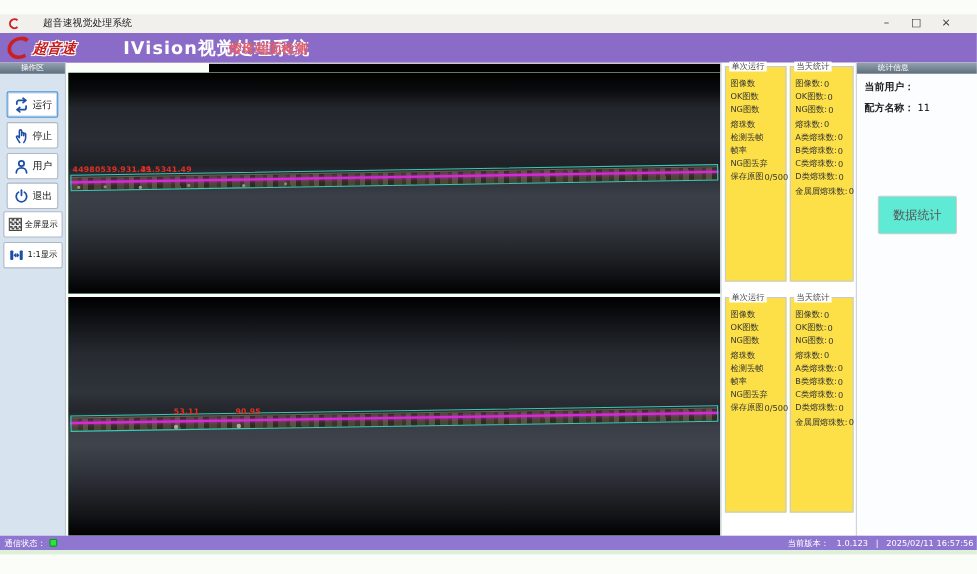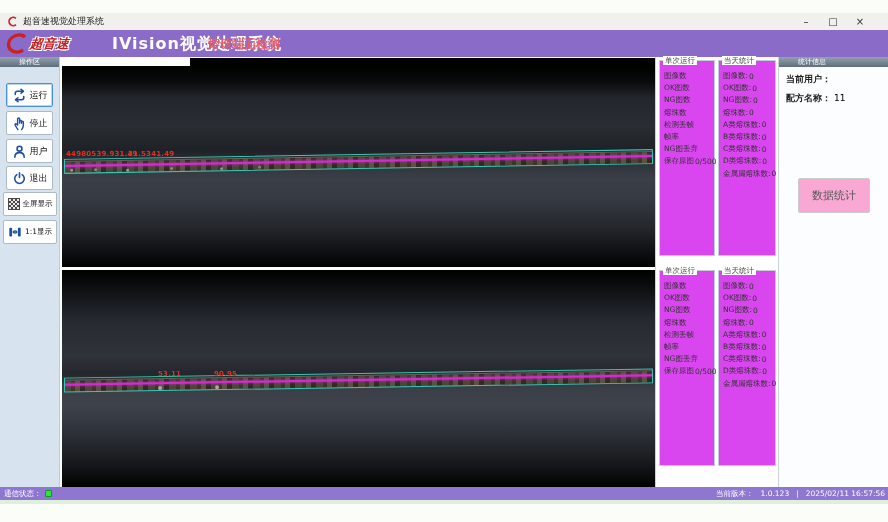--- a/index.html
+++ b/index.html
@@ -3,21 +3,21 @@
 <meta charset="utf-8">
 <style>
   html,body{margin:0;padding:0;}
   body{
     width:888px;height:522px;position:relative;overflow:hidden;
     background:#fbfdf9;
     font-family:"DejaVu Sans","Liberation Sans",sans-serif;
     -webkit-font-smoothing:antialiased;
   }
   
-  .os-titlebar{position:absolute;left:0;top:13px;width:888px;height:17px;background:#f1f0ec;border-bottom:1px solid #dcdad4;display:flex;align-items:center;}
+  .os-titlebar{position:absolute;left:0;top:13px;width:888px;height:17px;background:#f1f0ec;border-bottom:1px solid #dcdad4;display:flex;align-items:center;gap:16px;}
   .os-icon{margin-left:7px;display:flex;align-items:center;}
   .os-title{font-size:9px;color:#222;margin-left:5px;}
   .win-controls{position:absolute;right:22px;top:0;height:17px;display:flex;gap:15px;align-items:center;}
   .win-controls span{font-size:10px;color:#333;width:12px;text-align:center;cursor:default;line-height:17px;}
   
   .header{position:absolute;left:0;top:30px;width:888px;height:27px;background:#8a6bc7;}
   .logo-swoosh{position:absolute;left:4px;top:3px;}
   .brand{position:absolute;left:30px;top:5px;font-style:italic;font-weight:bold;font-size:13px;color:#c41e1e;transform:skewX(-6deg);
     text-shadow:-1px -1px 0 #fff,1px -1px 0 #fff,-1px 1px 0 #fff,1px 1px 0 #fff,1px 0 0 #fff,0 1px 0 #fff;}
   .app-title{position:absolute;left:112px;top:4px;color:#fff;font-weight:bold;font-size:16px;letter-spacing:1px;white-space:nowrap;}
@@ -55,35 +55,35 @@
   .seam-line{position:absolute;left:0;right:0;top:6px;height:2px;background:#d62ad8;box-shadow:0 0 3px #d62ad8;}
   .seam-box{position:absolute;left:0;right:0;top:0;height:15px;border:1px solid #38c8b8;box-sizing:border-box;}
   .spatter{position:absolute;top:10px;width:3px;height:3px;border-radius:50%;background:#9a9488;}
   .v1 .spatter{left:6px;box-shadow:24px 0 0 #8d877c,56px 1px 0 #a09a8e,100px 0 0 #8d877c,150px 1px 0 #96908a,188px 0 0 #89837a;}
   .v2 .spatter{left:94px;width:4px;height:4px;background:#b0a89c;box-shadow:57px 0 0 #b0a89c;}
   .ov-text{position:absolute;color:#e33022;font-size:7px;font-weight:bold;letter-spacing:.2px;white-space:nowrap;}
   .v1 .t1{left:4px;top:84px;} .v1 .t2{left:66px;top:84px;}
   .v2 .t1{left:96px;top:100px;} .v2 .t2{left:152px;top:100px;}
   
   .stats{position:absolute;left:655px;top:57px;width:123px;height:430px;background:#fff;border-left:1px solid #c9d2da;box-sizing:border-box;}
-  .gb{position:absolute;border:1px solid #c2ccd4;background:#d946ef;box-sizing:border-box;}
+  .gb{position:absolute;border:1px solid #c2ccd4;background:#fde047;box-sizing:border-box;}
   .gb-sr1{left:3px;top:3px;width:56px;height:196px;}
   .gb-dy1{left:62px;top:3px;width:58px;height:196px;}
   .gb-sr2{left:3px;top:213px;width:56px;height:196px;}
   .gb-dy2{left:62px;top:213px;width:58px;height:196px;}
   .gb-title{position:absolute;top:-5px;left:3px;background:#fff;padding:0 2px;font-size:7.5px;line-height:9px;color:#444;white-space:nowrap;}
   .gb-rows{position:absolute;left:4px;right:1px;top:9px;display:flex;flex-direction:column;}
   .stat-row{height:12.2px;display:flex;align-items:center;gap:1px;font-size:7.5px;color:#333;white-space:nowrap;}
   
   .info{position:absolute;left:778px;top:57px;width:110px;height:430px;background:#fcfdfe;border-left:1px solid #c9d2da;box-sizing:border-box;}
   .info-row{margin:6px 0 0 7px;font-size:9px;font-weight:bold;color:#222;white-space:nowrap;}
   .info-row .val{font-weight:normal;color:#000;margin-left:3px;}
   .btn-ready{position:absolute;left:19px;top:60px;width:72px;height:37px;background:#f7a41c;border:1px solid #d88a10;border-radius:2px;
     font-size:13px;color:#3a2a00;display:flex;align-items:center;justify-content:center;cursor:default;box-sizing:border-box;}
-  .btn-data{position:absolute;left:19px;top:121px;width:72px;height:35px;background:#f9a8d4;border:1px solid #ccc;border-radius:2px;
+  .btn-data{position:absolute;left:19px;top:121px;width:72px;height:35px;background:#5eead4;border:1px solid #ccc;border-radius:2px;
     font-size:11px;color:#555;display:flex;align-items:center;justify-content:center;cursor:default;box-sizing:border-box;}
   
   .statusbar{position:absolute;left:0;top:487px;width:888px;height:13px;background:#8e76d1;color:#fff;font-size:7.5px;display:flex;align-items:center;text-align:center;}
   .comm{margin-left:4px;white-space:nowrap;}
   .dot{width:7px;height:7px;background:#2ee33e;border:1px solid #0c9a1e;border-radius:1px;margin-left:3px;box-sizing:border-box;}
   .sb-right{position:absolute;right:3px;display:flex;gap:7px;align-items:center;white-space:nowrap;}
   .bottom-strip{position:absolute;left:0;top:500px;width:888px;height:4px;background:#dff0da;}
 </style>
 </head>
 <body>

